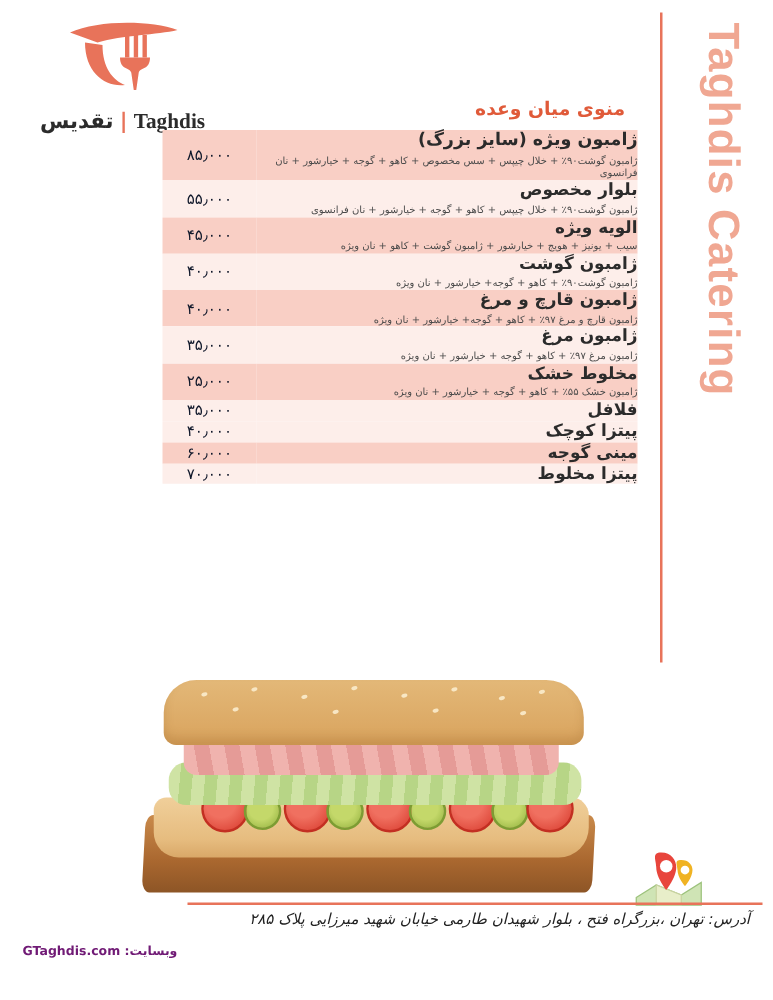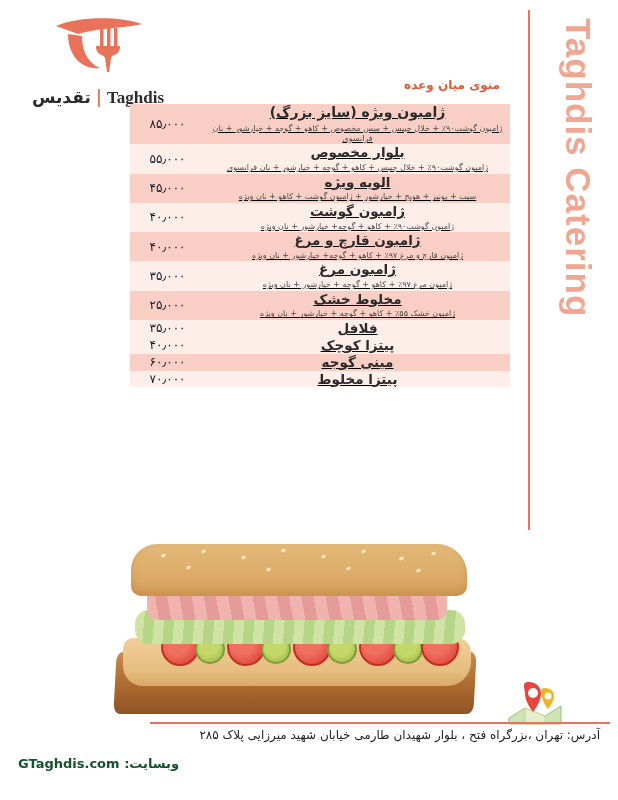--- a/index.html
+++ b/index.html
@@ -52,21 +52,21 @@
   }
 
   
   .menu-title{
     position:absolute;
     left:0;top:78px;width:510px;
     text-align:right;
     padding-right:10px;
     box-sizing:border-box;
     direction:rtl;
-    font-size:12px;
+    font-size:15px;
     font-weight:bold;
     color:#e05a39;
   }
   table.menu{
     position:absolute;
     left:130px;top:104px;
     width:380px;
     border-collapse:collapse;
     direction:rtl;
   }
@@ -79,22 +79,21 @@
   td.price{
     width:75px;
     text-align:center;
     font-size:12px;
     color:#0f172a;
     font-family:"DejaVu Sans", sans-serif;
     padding:6px 0;
   }
   td.name{
     padding:5px 10px 6px 6px;
-    text-align:center;
-    text-decoration:underline;
+    text-align:right;
   }
   .item-name{
     font-size:13.5px;
     font-weight:bold;
     color:#2b2b2b;
     line-height:1.25;
   }
   .item-desc{
     font-size:8px;
     color:#4a4a4a;
@@ -159,29 +158,29 @@
   
   .footer{
     position:absolute;left:0;bottom:0;width:618px;height:80px;
   }
   .footer-rule{
     position:absolute;left:150px;top:2px;width:460px;height:2px;background:#e8735a;
   }
   .addr{
     position:absolute;left:160px;top:8px;width:440px;
     text-align:right;direction:rtl;
-    font-size:12px;color:#222;
+    font-size:12px;color:#222;font-style:italic;
   }
   .contact{
     position:absolute;right:12px;top:36px;
     direction:rtl;font-size:13px;color:#222;font-weight:bold;
   }
   .website{
     position:absolute;left:18px;top:36px;
-    direction:rtl;font-size:13px;color:#14532d;font-weight:bold;
+    direction:rtl;font-size:10px;color:#701a75;font-weight:bold;
   }
   .pin{
     position:absolute;left:505px;top:-42px;width:60px;height:48px;
   }
 </style>
 </head>
 <body>
 
 <div class="logo-block">
   <div class="logo-fork">

